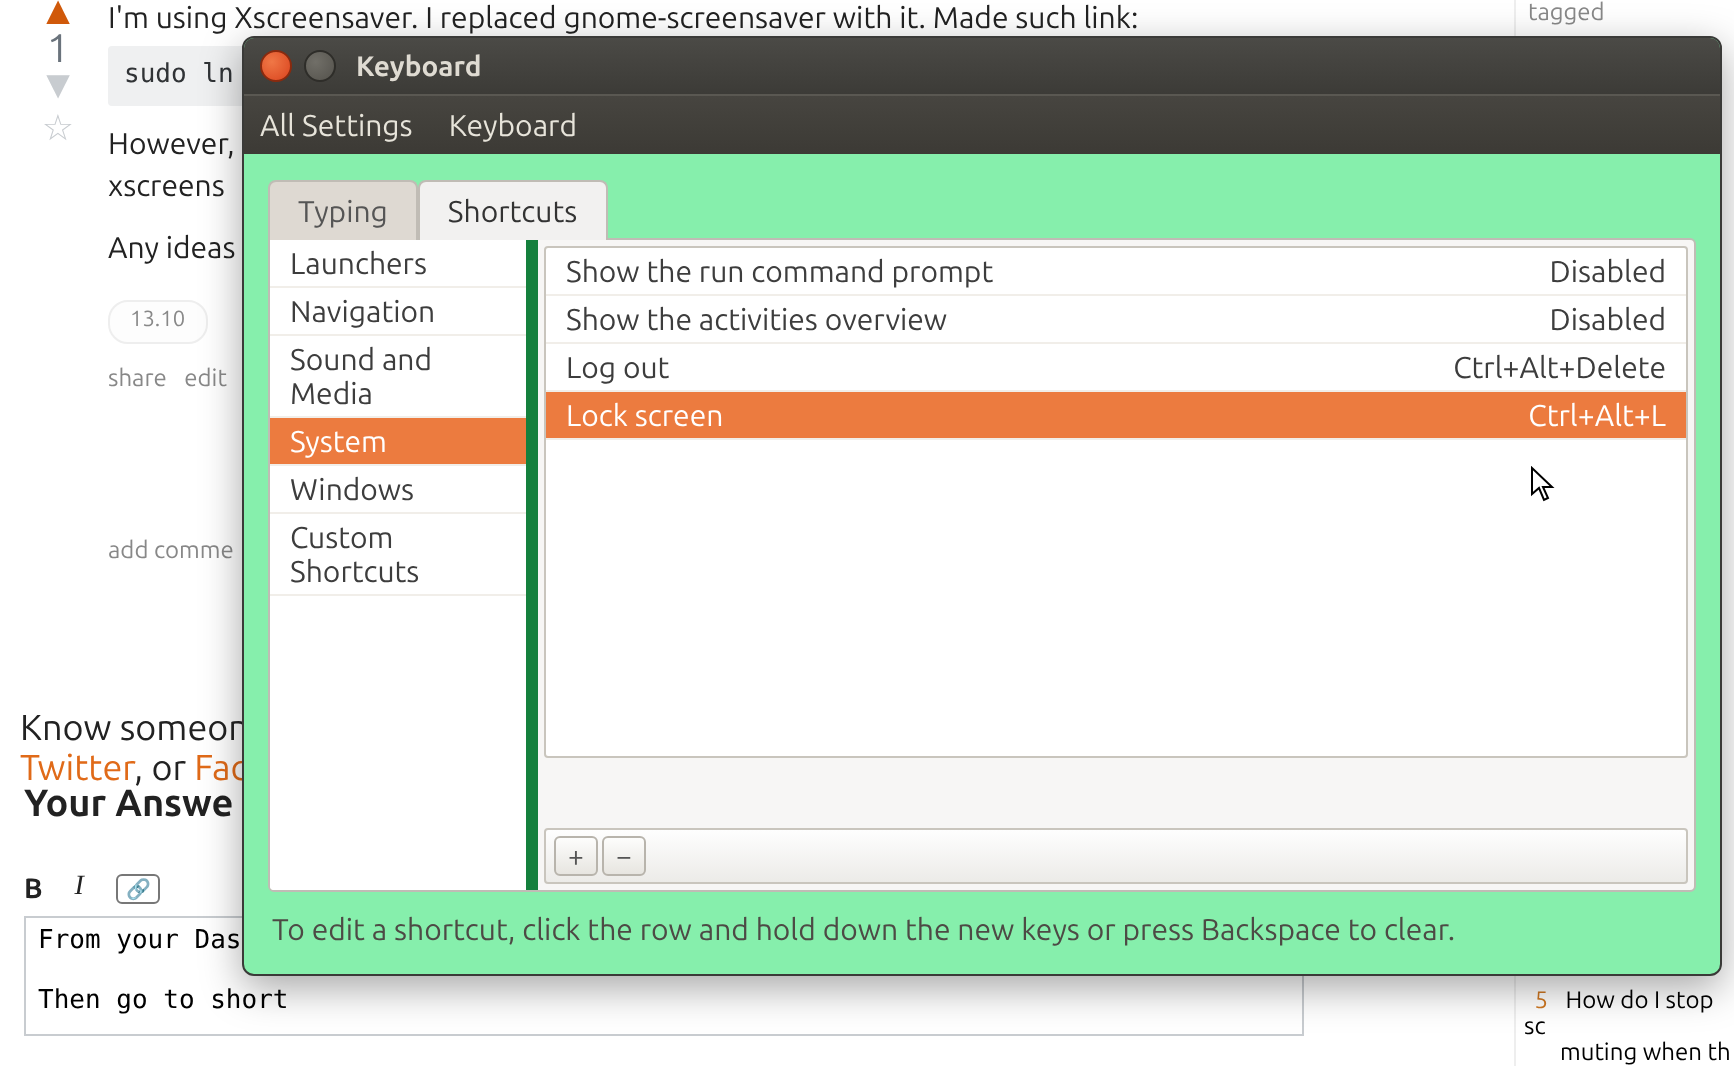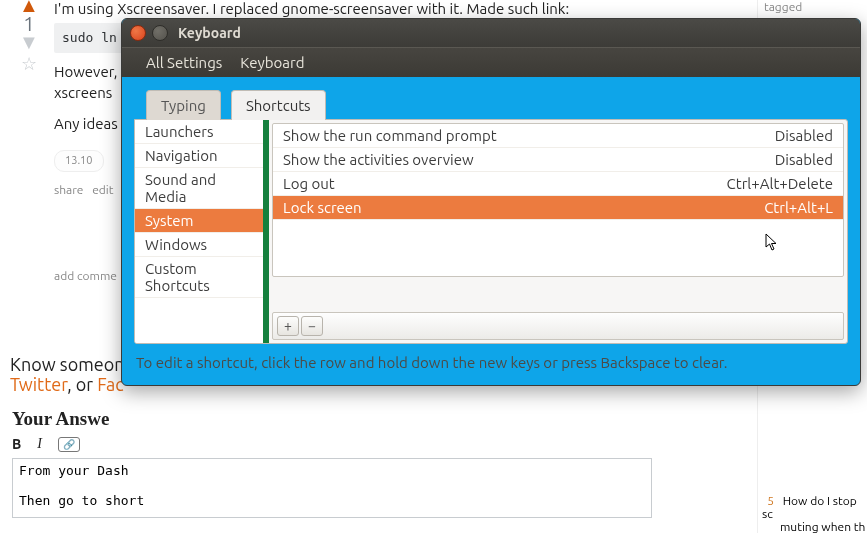--- a/index.html
+++ b/index.html
@@ -46,21 +46,21 @@
     font-size:11px;color:#888;padding:2px 10px;margin-top:16px;text-align:right;
   }
   .post-actions{font-size:12px;color:#888;margin-top:10px;}
   .post-actions span{margin-right:6px;cursor:pointer;}
   .addc{font-size:12px;color:#888;margin-top:70px;display:block;cursor:pointer;}
   .know{
     position:absolute;left:10px;top:354px;font-size:18px;color:#222;
   }
   .know a{color:#e06a18;text-decoration:none;}
   .your-answer{
-    position:absolute;left:12px;top:408px;font-size:19px;font-weight:600;font-family:Liberation Serif, serif;
+    position:absolute;left:12px;top:390px;font-size:19px;font-weight:600;
   }
   .editor-toolbar{
     position:absolute;left:12px;top:436px;display:flex;align-items:center;gap:16px;
     font-size:14px;
   }
   .editor-toolbar .b{font-weight:bold;cursor:pointer;}
   .editor-toolbar .i{font-style:italic;font-family:serif;cursor:pointer;}
   .editor-toolbar .link-ico{
     border:1px solid #777;border-radius:3px;font-size:10px;padding:1px 4px;cursor:pointer;
   }
@@ -72,41 +72,41 @@
   .right-col{
     position:absolute;right:0;top:0;bottom:0;width:110px;font-size:12px;color:#888;
     border-left:1px solid #eee;padding-left:6px;
   }
   .right-col .tagged{padding-top:0;}
   .right-col .hotq{position:absolute;top:494px;left:4px;right:0;}
   .right-col .hotn{color:#cf7721;display:inline-block;width:12px;text-align:right;margin-right:6px}
   .right-col .hotlink{color:#000000;}
   
   .kbd-window{
-    position:absolute;left:121px;top:18px;width:740px;height:368px;
-    background:#0ea5e9;border:1px solid #3a3a38;border-radius:6px;
+    position:absolute;left:121px;top:18px;width:740px;height:470px;
+    background:#86efac;border:1px solid #3a3a38;border-radius:6px;
     box-shadow:0 6px 20px rgba(0,0,0,.35);
     display:flex;flex-direction:column;overflow:hidden;
   }
   .titlebar{
     height:28px;background:linear-gradient(#4b4a46,#3c3b37);
     display:flex;align-items:center;padding:0 8px;color:#dfdbd2;font-weight:bold;
     font-size:14px;gap:6px;
   }
   .tb-btn{width:16px;height:16px;border-radius:50%;display:inline-block;}
   .tb-close{background:radial-gradient(circle at 35% 35%,#f07746,#d9441e);border:1px solid #8a2a0e;}
   .tb-min{background:radial-gradient(circle at 35% 35%,#716f68,#54524c);border:1px solid #2e2d29;}
   .breadcrumb{
     height:30px;background:linear-gradient(#474540,#3c3a35);
-    display:flex;align-items:center;padding:0 24px;gap:18px;color:#e7e4da;font-size:15px;
+    display:flex;align-items:center;padding:0 8px;gap:18px;color:#e7e4da;font-size:15px;
     border-top:1px solid #5a5852;
   }
   .breadcrumb span{cursor:pointer;}
   .tab-strip{
-    display:flex;align-items:flex-end;padding:12px 12px 0 24px;gap:10px;font-size:15px;color:#555;
+    display:flex;align-items:flex-end;padding:12px 12px 0 12px;gap:0;font-size:15px;color:#555;
   }
   .tab{
     padding:6px 14px;border:1px solid #c0bcb5;border-bottom:none;background:#e6e3de;
     border-radius:4px 4px 0 0;cursor:pointer;position:relative;top:1px;
   }
   .tab.active{background:#f2f1f0;color:#333;z-index:2;}
   .tab:not(.active){background:#ded9d2;}
   .panel{
     flex:1;margin:0 12px 2px 12px;border:1px solid #c0bcb5;border-radius:0 3px 3px 3px;
     background:#f7f6f5;display:flex;overflow:hidden;

